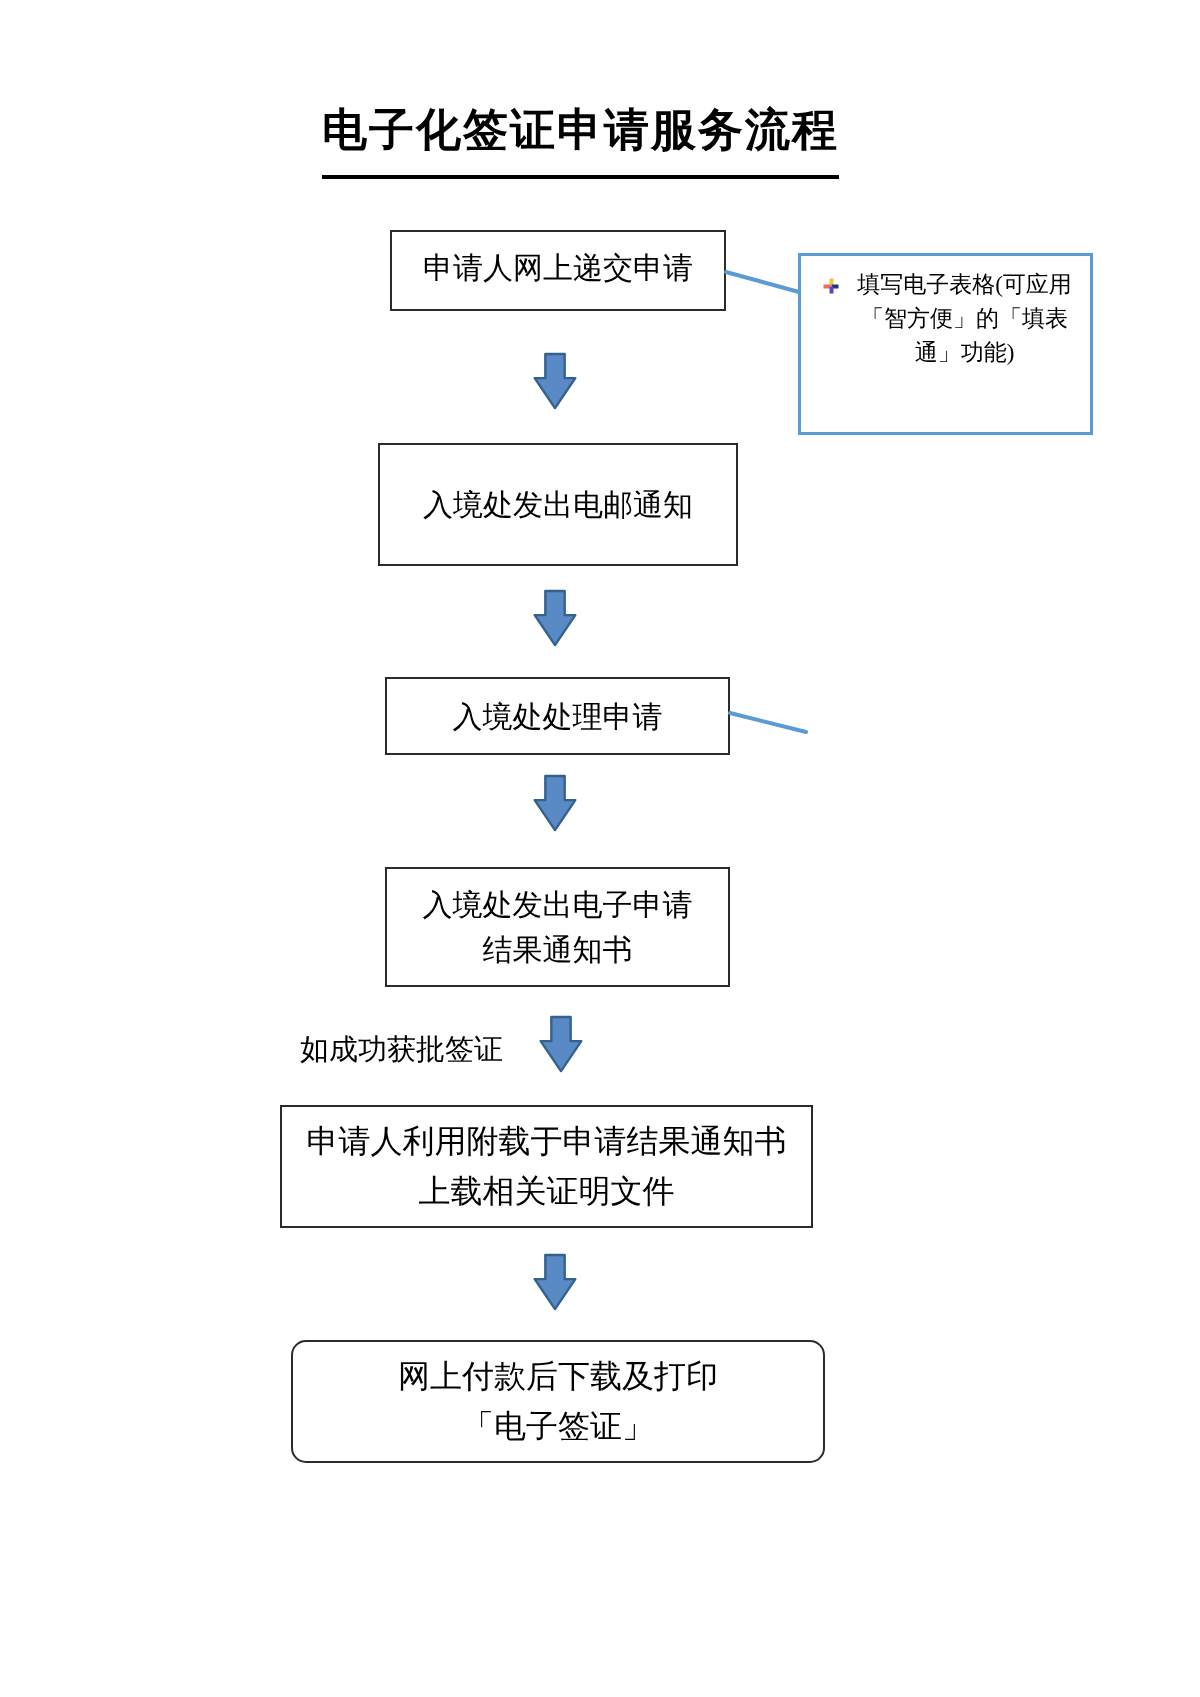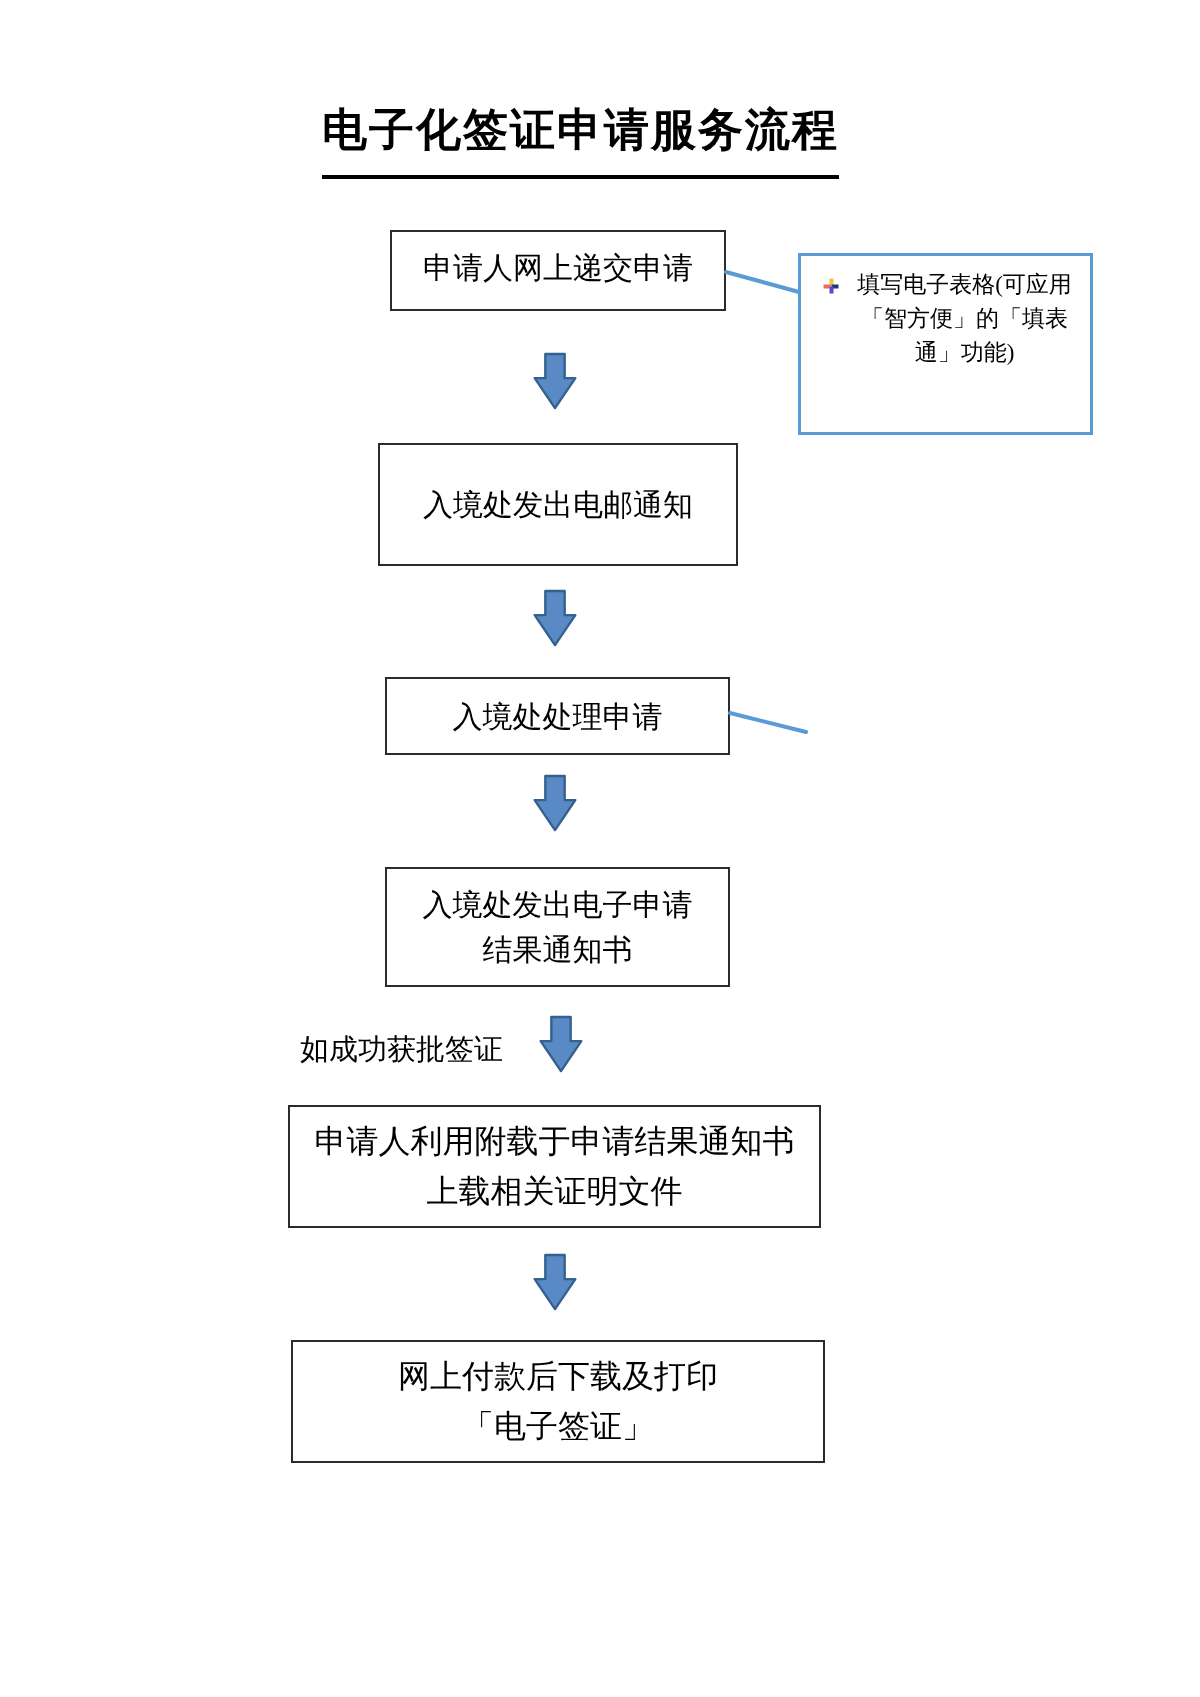--- a/index.html
+++ b/index.html
@@ -45,22 +45,22 @@
     white-space:nowrap;
   }
   .flow-box.big .line{
     font-size:32px;
     line-height:1.55;
   }
   .box1{left:390px; top:230px; width:336px; height:81px;font-family:Liberation Mono, monospace;}
   .box2{left:378px; top:443px; width:360px; height:123px;}
   .box3{left:385px; top:677px; width:345px; height:78px;}
   .box4{left:385px; top:867px; width:345px; height:120px;}
-  .box5{left:288px; top:1105px; width:533px; height:123px;}
-  .box6{left:291px; top:1340px; width:534px; height:123px;}
+  .box5{left:280px; top:1105px; width:533px; height:123px;}
+  .box6{left:291px; top:1340px; width:534px; height:123px;border-radius:15px;}
   .arrow{
     position:absolute;
     width:46px; height:58px;
   }
   .arrow1{left:532px; top:352px;}
   .arrow2{left:532px; top:589px;}
   .arrow3{left:532px; top:774px;}
   .arrow4{left:538px; top:1015px;}
   .arrow5{left:532px; top:1253px;}
   .branch-label{

